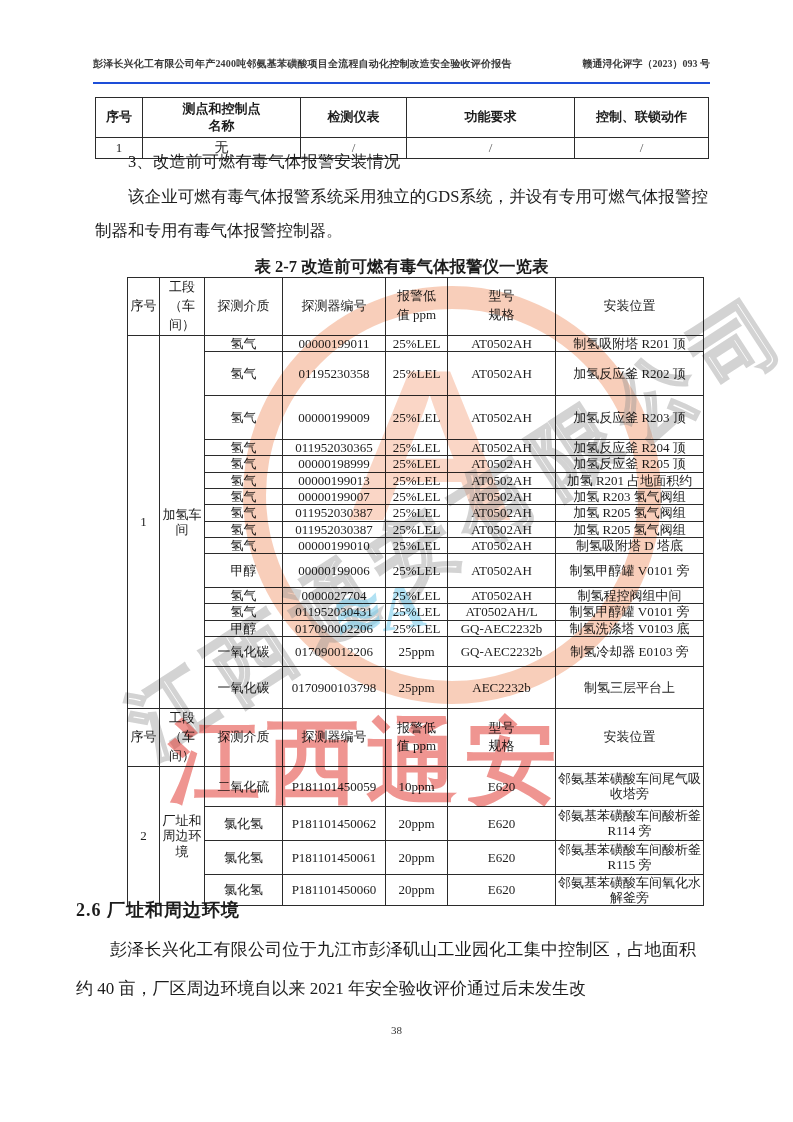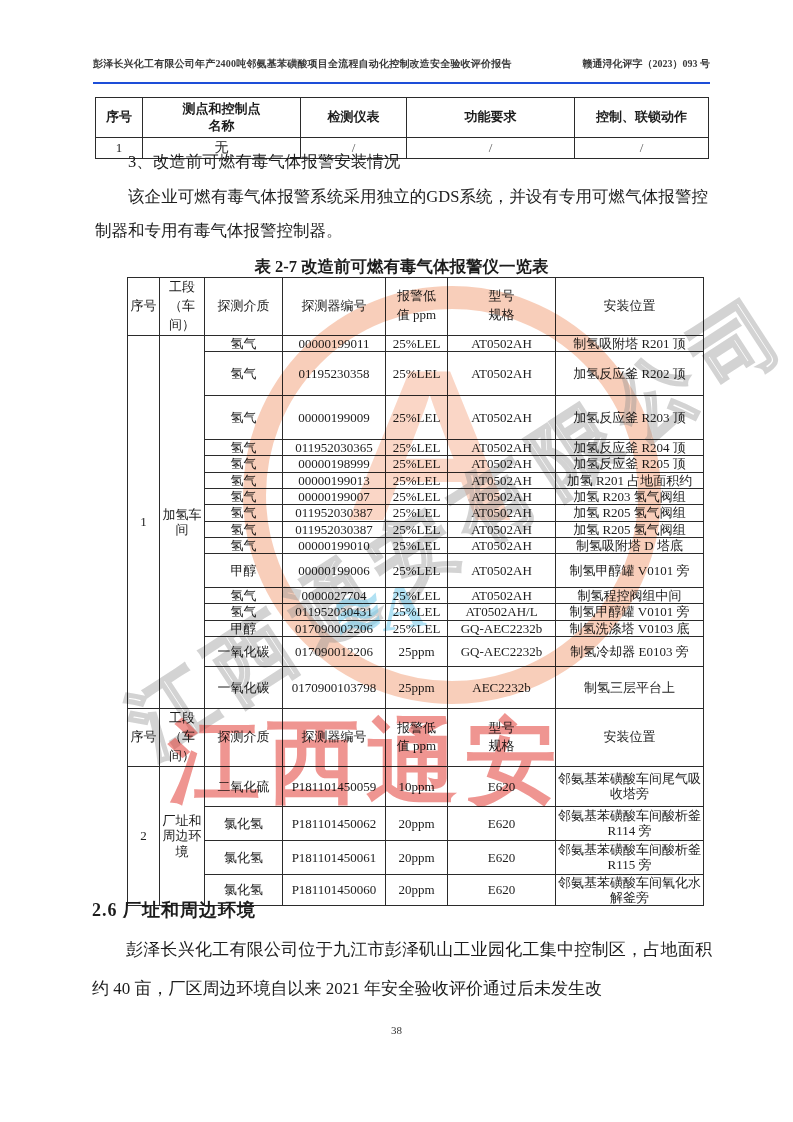--- a/index.html
+++ b/index.html
@@ -25,21 +25,21 @@
   .t2{position:absolute;top:277px;left:127px;width:576px;}
   .t2 th,.t2 td{border:1px solid #2b2b2b;text-align:center;vertical-align:middle;padding:0 2px;
     font-size:13px;line-height:1.18;overflow:hidden;}
   .t2 th{font-weight:normal;white-space:pre-line;line-height:1.45;}
   .t2 .seq,.t2 .workshop{font-size:13px;}
   
   .mid-block{position:absolute;top:148px;left:95px;width:613px;}
   .h3-line{font-size:16.5px;line-height:28px;text-indent:2em;margin:0;}
   .para{font-size:16.5px;line-height:34px;text-indent:2em;text-align:justify;margin:4px 0 0 0;}
   .caption{font-size:16.5px;font-weight:bold;text-align:center;line-height:24px;margin:7px 0 0 0;}
-  .bottom-block{position:absolute;top:898px;left:92px;width:620px;}
+  .bottom-block{position:absolute;top:898px;left:76px;width:620px;}
   .h26{font-size:18px;font-weight:bold;margin:0 0 8px 0;letter-spacing:1px;}
   .para2{font-size:17px;line-height:39px;text-indent:2em;text-align:justify;margin:0;}
   .page-num{position:absolute;top:1024px;left:0;width:100%;text-align:center;font-size:11px;color:#333;}
   
   .wm{position:absolute;inset:0;pointer-events:none;mix-blend-mode:multiply;}
   .wm-ring{position:absolute;left:243px;top:286px;width:372px;height:372px;border-radius:50%;
     border:23px solid rgba(242,158,118,0.50);}
   .wm-A{position:absolute;left:352px;top:338px;font-size:215px;line-height:1;font-weight:bold;
     font-family:"Liberation Sans","DejaVu Sans",sans-serif;color:rgba(242,158,118,0.42);
     transform:scaleX(1.12);}

